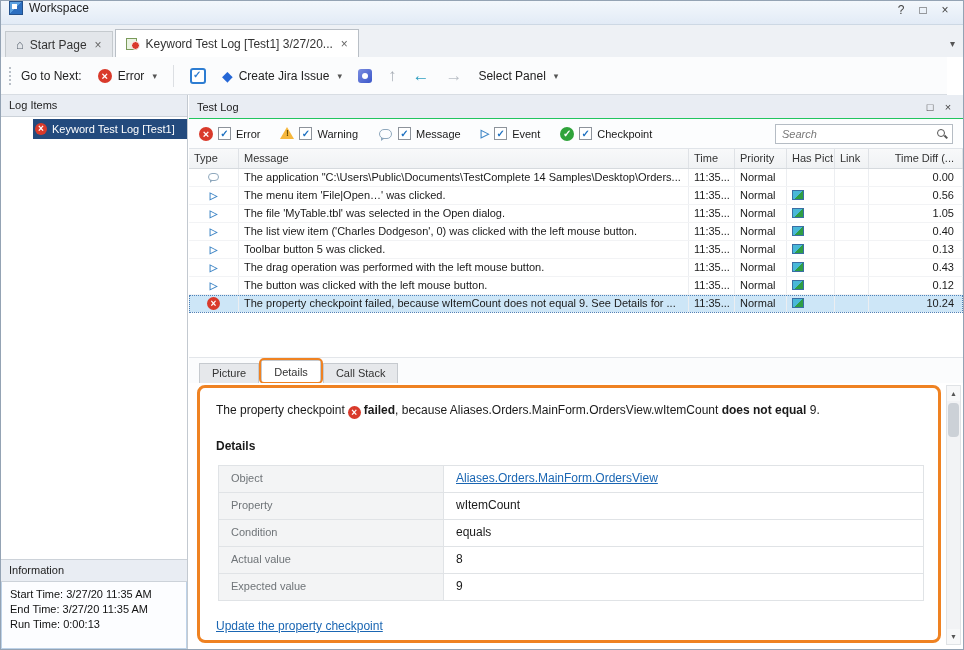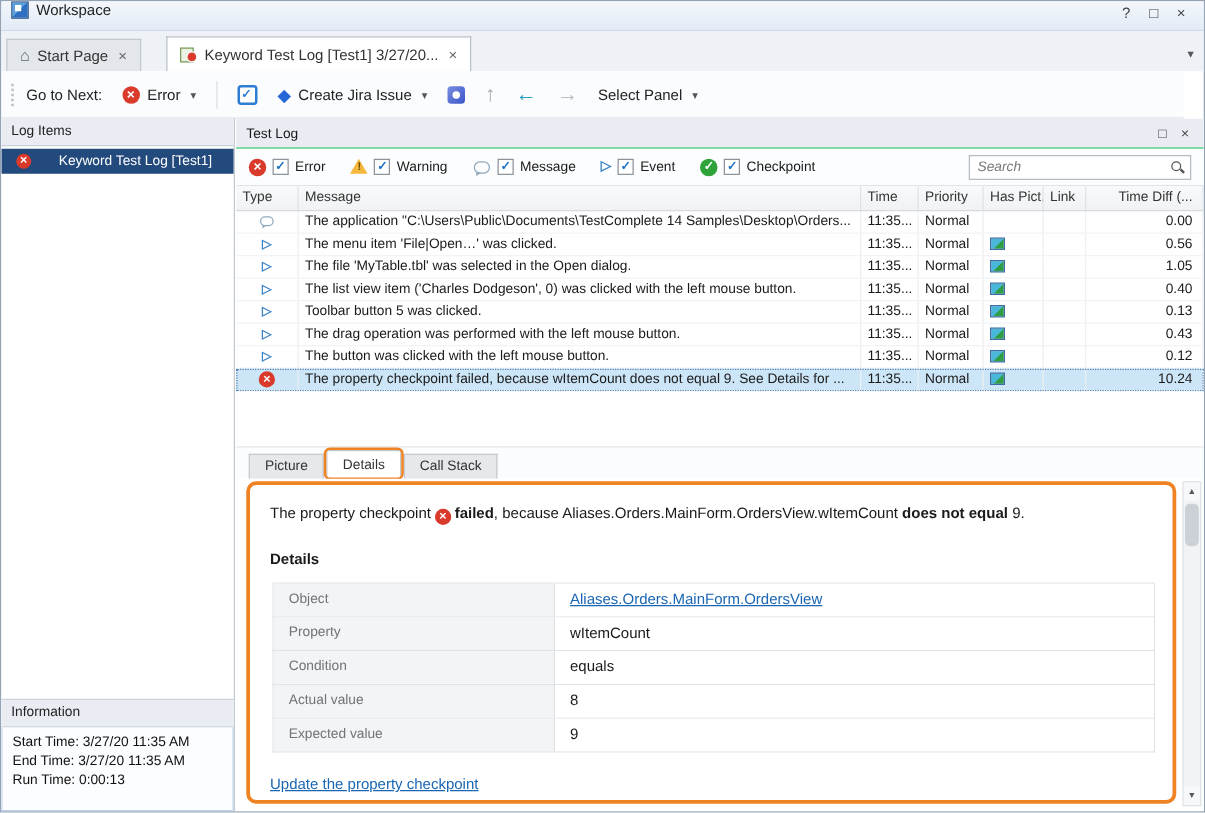--- a/index.html
+++ b/index.html
@@ -10,21 +10,21 @@
   
   .titlebar { position:absolute; top:0; left:0; right:0; height:24px; background:linear-gradient(#f3f7fc,#e2ebf6); border-bottom:1px solid #cdd8e4; display:flex; align-items:flex-start; padding:0 8px; }
   .ws-icon { width:14px; height:14px; margin-right:6px; background:linear-gradient(135deg,#5aa0e0 50%,#2d6fc0 50%); border:1px solid #23518c; position:relative; }
   .ws-icon::after { content:""; position:absolute; left:2px; top:2px; width:5px; height:5px; background:#fff; }
   .titlebar .title { font-size:12px; color:#222; }
   .titlebar .spacer { flex:1; }
   .winbtn { width:20px; height:18px; text-align:center; line-height:18px; color:#444; font-size:12px; margin-left:2px; cursor:default; }
 
   
   .tabstrip { position:absolute; top:24px; left:0; right:0; height:32px; background:#eef1f5; display:flex; align-items:flex-end; padding-left:4px; }
-  .doctab { height:26px; display:flex; align-items:center; gap:6px; padding:0 10px; background:#e3e6ea; border:1px solid #c5cace; border-bottom:none; margin-right:20px; font-size:12px; color:#333; }
+  .doctab { height:26px; display:flex; align-items:center; gap:6px; padding:0 10px; background:#e3e6ea; border:1px solid #c5cace; border-bottom:none; margin-right:2px; font-size:12px; color:#333; }
   .doctab.active { background:#fff; height:28px; border-color:#b9bfc6; }
   .doctab .close { color:#666; font-size:12px; margin-left:2px; }
   .home-icon { color:#5a6570; font-size:13px; line-height:13px; }
   .home-icon::before { content:"⌂"; }
   .kwtl-icon { position:relative; width:14px; height:13px; display:inline-block; }
   .kwtl-icon::before { content:""; position:absolute; left:0; top:1px; width:9px; height:10px; background:#eaf3e2; border:1px solid #7a9a5a; }
   .kwtl-icon::after { content:""; position:absolute; right:0; bottom:0; width:7px; height:7px; background:#d93a2b; border-radius:50%; border:1px solid #fff; }
   .strip-caret { margin-left:auto; margin-bottom:8px; margin-right:8px; color:#555; font-size:10px; }
   .strip-caret::before { content:"▾"; }
 
@@ -47,21 +47,21 @@
   .jira-issue-icon::after { content:""; position:absolute; left:4px; top:4px; width:6px; height:6px; background:#fff; border-radius:50%; }
   .arrow { font-size:17px; font-weight:700; line-height:16px; }
   .arrow-up { color:#a7adb5; } .arrow-up::before { content:"↑"; }
   .arrow-left { color:#2f9fc0; } .arrow-left::before { content:"←"; }
   .arrow-right { color:#b9bec5; } .arrow-right::before { content:"→"; }
 
   
   .leftpanel { position:absolute; top:94px; left:0; width:187px; bottom:0; border-right:1px solid #c3c9d0; display:flex; flex-direction:column; background:#fff; }
   .panel-header { height:22px; line-height:21px; background:#e9edf3; border-bottom:1px solid #ccd2d9; padding-left:8px; color:#222; font-size:11px; flex:none; }
   .tree { flex:1; overflow:hidden; }
-  .tree-item { display:flex; align-items:center; gap:22px; height:20px; padding-left:12px; margin-top:2px; }
+  .tree-item { display:flex; align-items:center; gap:5px; height:20px; padding-left:2px; margin-top:2px;margin-left:32px; }
   .tree-item.selected { background:#234a7d; color:#fff; }
   .tree-item .ico-error { width:12px; height:12px; line-height:12px; font-size:10px; flex:none; }
   .info { flex:none; height:90px; display:flex; flex-direction:column; border-top:1px solid #ccd2d9; }
   .info-content { flex:1; background:#fcfdff; border:1px solid #bdd2e8; border-top:none; padding:5px 8px; line-height:15px; color:#111; }
 
   
   .rightpanel { position:absolute; top:94px; left:188px; right:0; bottom:0; display:flex; flex-direction:column; background:#fff; }
   .tl-header { flex:none; height:24px; background:#e9edf3; border-bottom:1px solid #22c55e; display:flex; align-items:center; padding:0 6px 0 8px; }
   .tl-header .spacer { flex:1; }
   .tl-btn { width:18px; height:16px; text-align:center; line-height:16px; color:#444; font-size:11px; }

